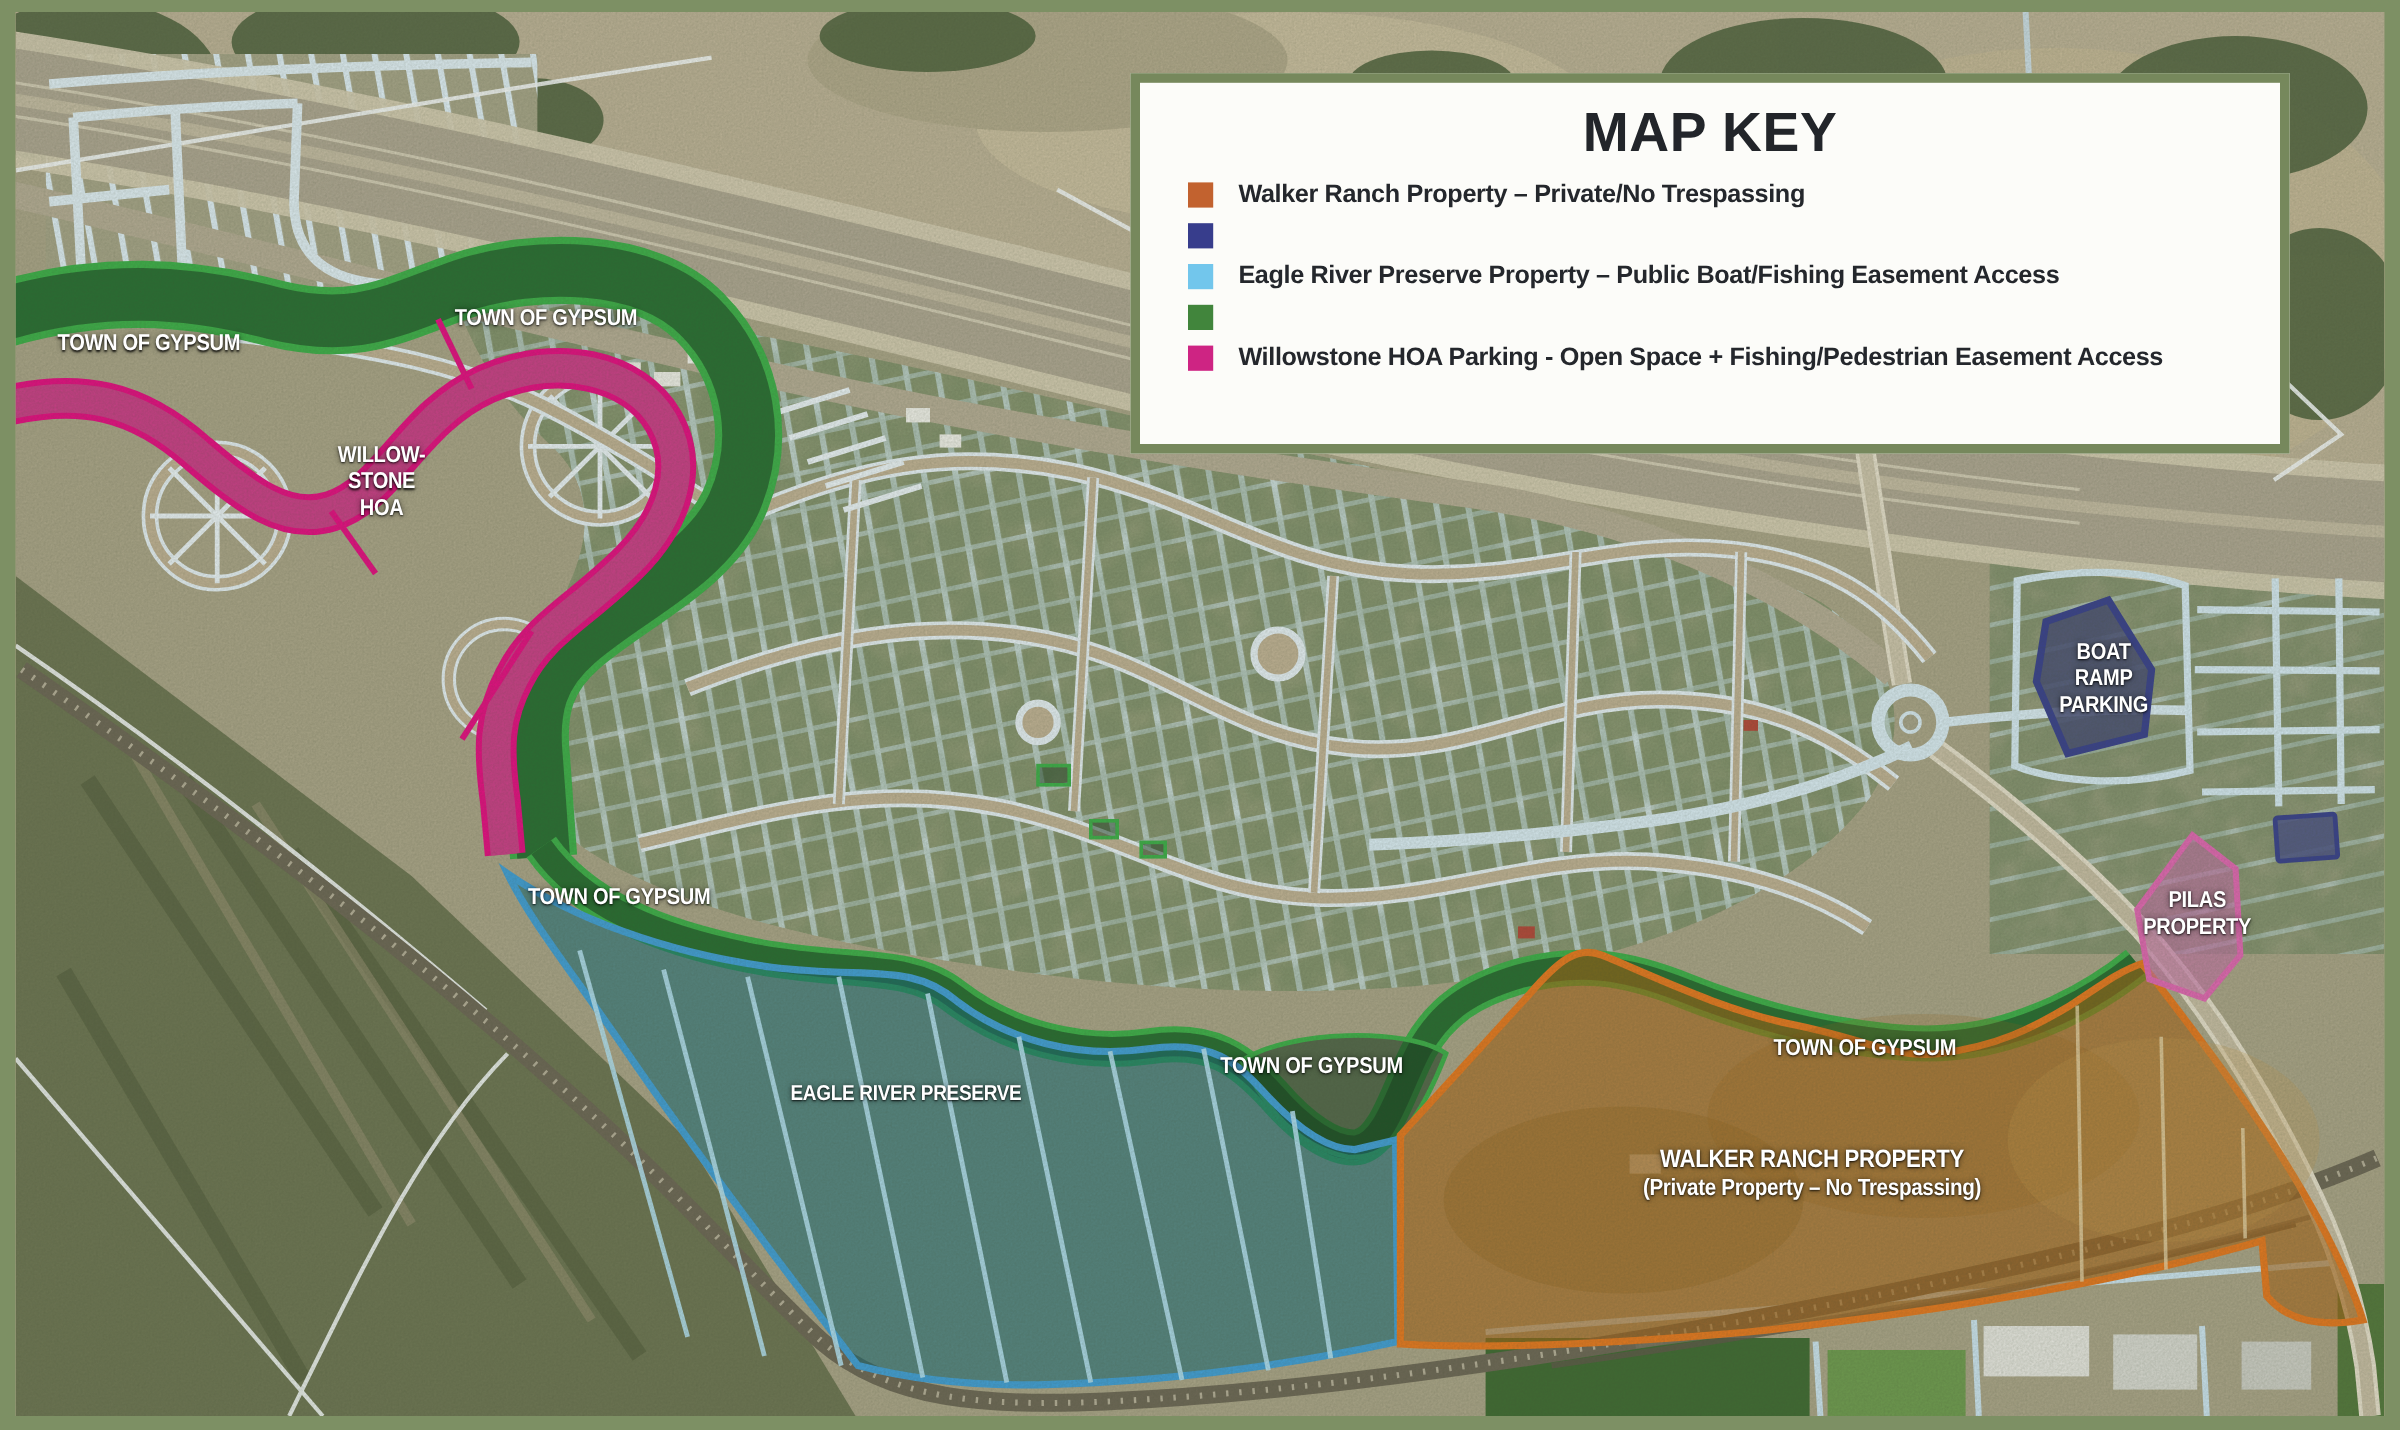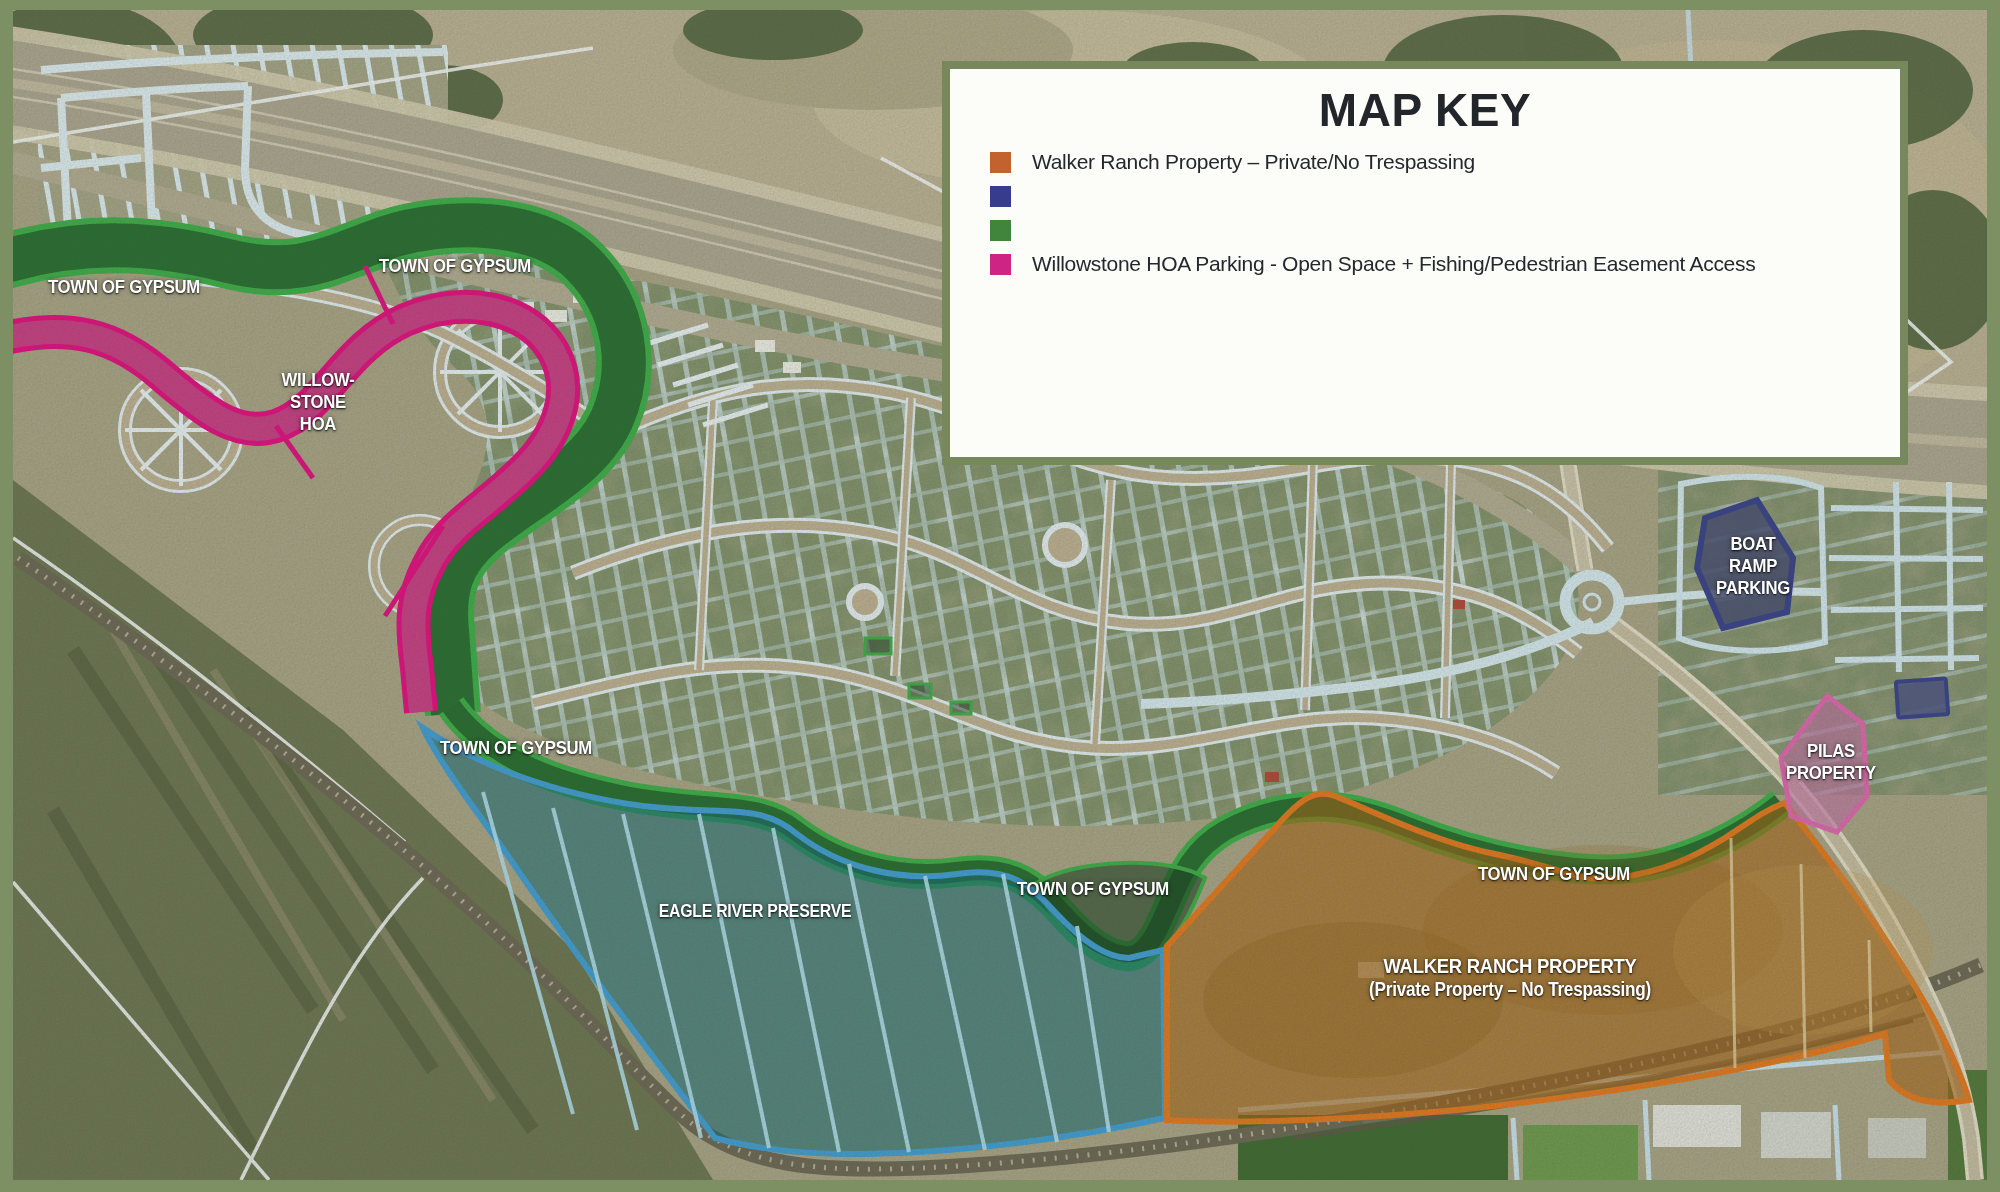--- a/index.html
+++ b/index.html
@@ -4,27 +4,27 @@
 <style>
   html,body{margin:0;padding:0;background:#444;}
   .stage{position:relative;width:2000px;height:1192px;background:#7d9064;overflow:hidden;
          font-family:"Liberation Sans",sans-serif;}
   .map{position:absolute;left:13px;top:10px;right:13px;bottom:12px;overflow:hidden;background:#aca68a;}
   .map svg{position:absolute;left:0;top:0;width:100%;height:100%;}
   .map-label{position:absolute;transform:translate(-50%,-50%) scaleX(.88);color:#fff;font-weight:bold;
              font-size:19px;line-height:1.16;text-align:center;letter-spacing:-.3px;white-space:nowrap;
              text-shadow:0 1px 2px rgba(0,0,0,.85),0 0 6px rgba(0,0,0,.45);z-index:4;}
   .map-label .l2{font-size:.93em;}
-  .legend{position:absolute;left:929px;top:51px;width:966px;height:404px;box-sizing:border-box;
+  .legend{position:absolute;left:929px;top:51px;width:966px;height:317px;box-sizing:border-box;
           border:8px solid #76885c;background:#fcfcf9;z-index:6;padding:12px 0 0 40px;}
   .legend-title{font-size:46px;font-weight:900;letter-spacing:.5px;color:#22252a;text-align:center;
                 margin:2px 40px 14px 0;}
   .legend-row{display:flex;align-items:center;gap:21px;margin-bottom:12px;height:22px;}
   .swatch{width:21px;height:21px;flex:0 0 21px;}
-  .legend-label{font-size:21px;font-weight:normal;color:#24272c;letter-spacing:-.3px;white-space:nowrap;text-align:right;}
+  .legend-label{font-size:21px;font-weight:bold;color:#24272c;letter-spacing:-.3px;white-space:nowrap;text-align:right;}
 </style>
 </head>
 <body>
 
 <div class="stage">
   <div class="map">
 
   <svg viewBox="0 0 1974 1170" preserveAspectRatio="none">
     <defs>
       <filter id="grain">
@@ -346,20 +346,24 @@
   <div class="legend">
     <div class="legend-title">MAP KEY</div>
     <div class="legend-row">
       <span class="swatch" style="background-color: rgb(194, 98, 47);"></span>
       <span class="legend-label">Walker Ranch Property – Private/No Trespassing</span>
     </div>
     <div class="legend-row">
       <span class="swatch" style="background-color: rgb(55, 61, 140);"></span>
     </div>
     <div class="legend-row">
+      <span class="swatch" style="background-color: rgb(114, 198, 236);"></span>
+      <span class="legend-label">Eagle River Preserve Property – Public Boat/Fishing Easement Access</span>
+    </div>
+    <div class="legend-row">
       <span class="swatch" style="background-color: rgb(65, 133, 60);"></span>
     </div>
     <div class="legend-row">
       <span class="swatch" style="background-color: rgb(206, 36, 131);"></span>
       <span class="legend-label">Willowstone HOA Parking - Open Space + Fishing/Pedestrian Easement Access</span>
     </div>
   </div>
 
   </div>
 </div>

